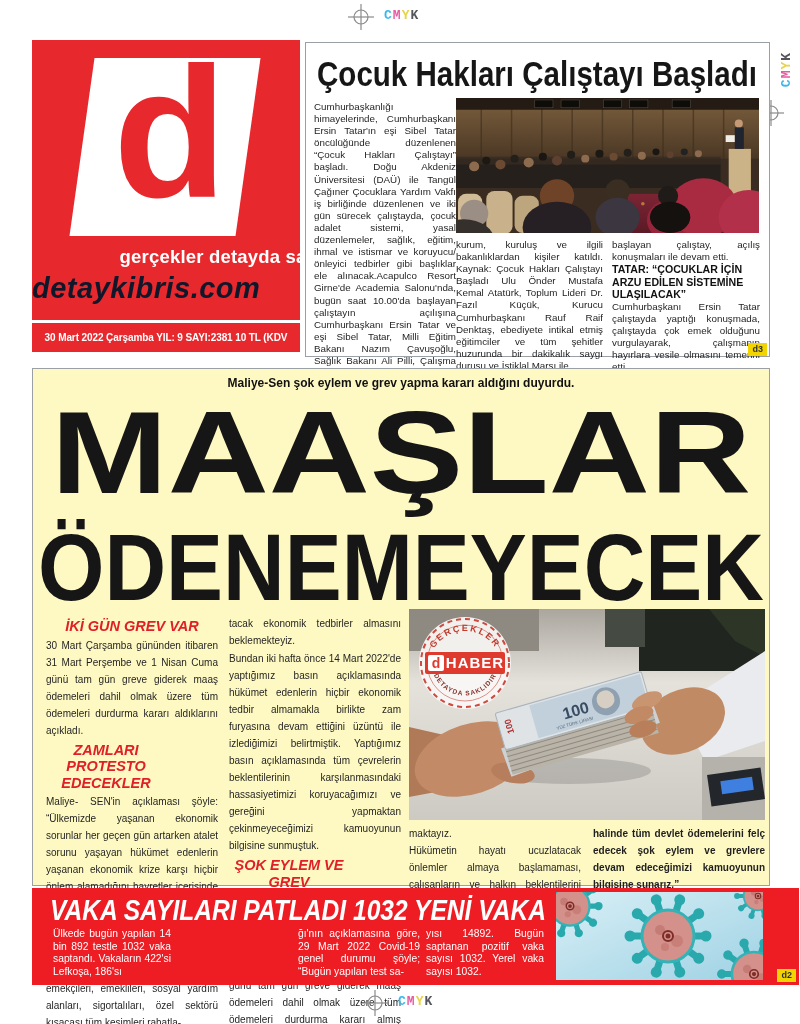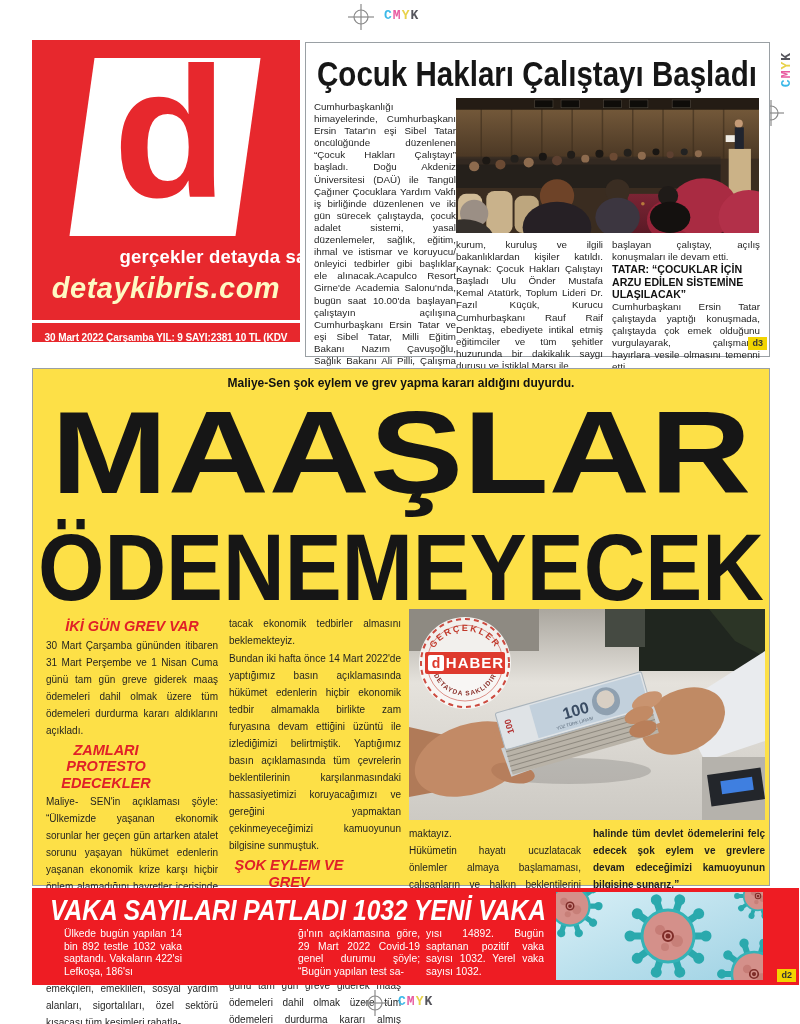--- a/index.html
+++ b/index.html
@@ -14,35 +14,35 @@
 
   
   .masthead{left:32px;top:40px;width:268px;height:312px;}
   .mh-main{position:absolute;left:0;top:0;width:268px;height:280px;background:#e7282d;}
   .mh-dbox{position:absolute;left:50px;top:18px;width:166px;height:178px;background:#fff;
            transform:skewX(-8deg);}
   .mh-d{position:absolute;left:58px;top:4px;width:160px;height:200px;color:#e7282d;
         font-weight:bold;font-size:186px;line-height:178px;text-align:center;}
   .mh-tag{position:absolute;left:0;top:206px;width:320px;text-align:right;color:#fff;
           font-size:18.5px;font-weight:600;letter-spacing:0.2px;}
-  .mh-site{position:absolute;left:0;top:232px;width:268px;text-align:center;color:#fef9c3;
+  .mh-site{position:absolute;left:0;top:232px;width:268px;color:#0f172a;
            font-size:29px;font-weight:bold;font-style:italic;letter-spacing:0.5px;}
-  .mh-date{position:absolute;left:0;top:283px;width:268px;height:19px;background:#e7282d;
+  .mh-date{position:absolute;left:0;top:283px;width:268px;height:29px;background:#e7282d;
            color:#fff;font-size:10px;font-weight:bold;line-height:29px;text-align:center;
            letter-spacing:-0.1px;}
 
   
   .toparticle{left:305px;top:42px;width:463px;height:313px;border:1px solid #9aa0a4;background:#fff;}
   .ta-col{position:absolute;font-size:9.8px;line-height:12.1px;color:#1f1f1f;text-align:justify;}
   .ta-sub{font-weight:bold;font-size:10.6px;line-height:12.6px;color:#111;text-align:left;}
   .tag-yellow{position:absolute;background:#f2d400;color:#333;font-size:9px;font-weight:bold;
               padding:1px 4px;line-height:11px;}
 
   
-  .mainbox{left:32px;top:368px;width:736px;height:516px;border:1px solid #9aa0a4;background:#fde047;}
+  .mainbox{left:32px;top:368px;width:736px;height:516px;border:1px solid #9aa0a4;background:#fef9c3;}
   .kicker{position:absolute;left:0;top:7px;width:736px;text-align:center;font-size:12px;
           font-weight:bold;color:#111;}
   .bigline{position:absolute;left:0;overflow:visible;}
   .ms-body{font-size:10px;line-height:17px;color:#1f1f1f;text-align:justify;}
   .red-sub{font-style:italic;font-weight:900;color:#e02028;font-size:14.5px;line-height:16.5px;
            margin:3px 0 2px 0;text-align:center;}
   .ms-col{position:absolute;}
 
   
   .covid{left:32px;top:888px;width:736px;height:97px;background:#ee1c23;padding-left:31px;}
@@ -181,21 +181,21 @@
     </svg>
 
     <div class="ta-col" style="left:150px;top:196px;width:147px;">kurum, kuruluş ve ilgili bakanlıklardan kişiler katıldı. Kaynak: Çocuk Hakları Çalıştayı Başladı Ulu Önder Mustafa Kemal Atatürk, Toplum Lideri Dr. Fazıl Küçük, Kurucu Cumhurbaşkanı Rauf Raif Denktaş, ebediyete intikal etmiş eğitimciler ve tüm şehitler huzurunda bir dakikalık saygı duruşu ve İstiklal Marşı ile</div>
 
     <div class="ta-col" style="left:306px;top:196px;width:148px;">
       <p>başlayan çalıştay, açılış konuşmaları ile devam etti.</p>
       <p class="ta-sub">TATAR: “ÇOCUKLAR İÇİN ARZU EDİLEN SİSTEMİNE ULAŞILACAK”</p>
       <p>Cumhurbaşkanı Ersin Tatar çalıştayda yaptığı konuşmada, çalıştayda çok emek olduğunu vurgulayarak, çalışmanın hayırlara vesile olmasını temenni etti.</p>
     </div>
 
-    <div class="tag-yellow" style="right:2px;bottom:6px;">d3</div>
+    <div class="tag-yellow" style="right:2px;bottom:0;">d3</div>
   </div>
 
   <div class="abs mainbox">
     <div class="kicker">Maliye-Sen şok eylem ve grev yapma kararı aldığını duyurdu.</div>
 
     <svg class="bigline" style="top:20px;" width="736" height="122" viewBox="0 0 736 122">
       <text x="368" y="104" text-anchor="middle" textLength="700" lengthAdjust="spacingAndGlyphs" font-family="Liberation Sans, sans-serif" font-weight="bold" font-size="116" fill="#161616">MAAŞLAR</text>
     </svg>
     <svg class="bigline" style="top:138px;" width="736" height="106" viewBox="0 0 736 106">
       <text x="368" y="93" text-anchor="middle" textLength="726" lengthAdjust="spacingAndGlyphs" font-family="Liberation Sans, sans-serif" font-weight="bold" font-size="94" fill="#161616">ÖDENEMEYECEK</text>
@@ -293,21 +293,21 @@
     <div class="ms-col" style="left:560px;top:456px;width:172px;font-weight:bold;">
       <p class="ms-body">halinde tüm devlet ödemelerini felç edecek şok eylem ve grevlere devam edeceğimizi kamuoyunun bilgisine sunarız.”</p>
     </div>
   </div>
 
   <div class="abs covid">
     <svg class="abs" style="left:14px;top:5px;overflow:visible;" width="504" height="34" viewBox="0 0 504 34">
       <text x="252" y="27" text-anchor="middle" textLength="496" lengthAdjust="spacingAndGlyphs" font-family="Liberation Sans, sans-serif" font-weight="bold" font-style="italic" font-size="30" fill="#ffffff">VAKA SAYILARI PATLADI 1032 YENİ VAKA</text>
     </svg>
 
-    <div class="cv-txt" style="left:32px;top:40px;width:118px;">Ülkede bugün yapılan 14 bin 892 testle 1032 vaka saptandı. Vakaların 422'si Lefkoşa, 186'sı</div>
+    <div class="cv-txt" style="left:21px;top:40px;width:118px;">Ülkede bugün yapılan 14 bin 892 testle 1032 vaka saptandı. Vakaların 422'si Lefkoşa, 186'sı</div>
     <div class="cv-txt" style="left:266px;top:40px;width:122px;">ğı'nın açıklamasına göre, 29 Mart 2022 Covid-19 genel durumu şöyle; “Bugün yapılan test sa-</div>
     <div class="cv-txt" style="left:394px;top:40px;width:118px;">yısı 14892. Bugün saptanan pozitif vaka sayısı 1032. Yerel vaka sayısı 1032.</div>
 
     <svg class="abs" style="left:524px;top:4px;" width="207" height="88" viewBox="0 0 207 88">
       <defs>
         <linearGradient id="seabg" x1="0" y1="0" x2="1" y2="1">
           <stop offset="0" stop-color="#d8eff6"></stop>
             <stop offset="1" stop-color="#9fd2e4"></stop>
         </linearGradient>
         <g id="virus">

